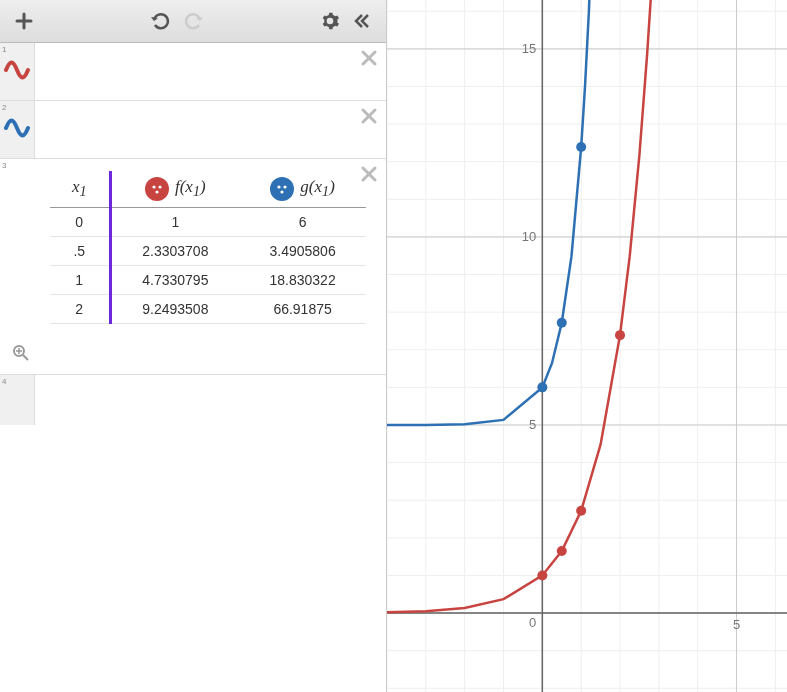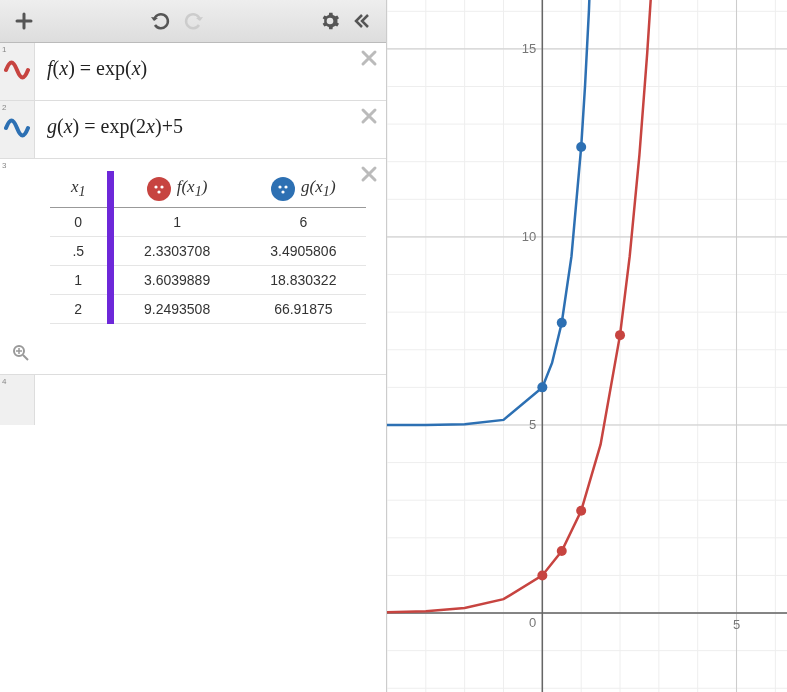--- a/index.html
+++ b/index.html
@@ -18,21 +18,21 @@
   .wave-icon svg { width: 26px; height: 26px; }
   .expr-content { flex: 1; padding: 14px 12px; font-family: 'Times New Roman', serif; font-size: 20px; font-style: italic; color: #222; }
   .expr-content .rm { font-style: normal; }
   .expr-close { position: absolute; top: 6px; right: 8px; color: #bbb; cursor: pointer; }
   
   .table-wrap { padding: 12px 20px 12px 50px; }
   .data-table { border-collapse: collapse; width: 100%; }
   .data-table th, .data-table td { padding: 6px 8px; text-align: center; font-size: 14px; color: #333; }
   .data-table th { border-bottom: 1px solid #999; font-weight: normal; }
   .data-table td { border-bottom: 1px solid #e5e5e5; }
-  .data-table .col-x { border-right: 7px solid #6d28d9; width: 60px; }
+  .data-table .col-x { border-right: 3px solid #6d28d9; width: 60px; }
   .data-table th.col-x { font-family: 'Times New Roman', serif; font-style: italic; }
   .hdr-cell { display: flex; justify-content: center; gap: 6px; }
   .dot-badge { width: 24px; height: 24px; border-radius: 50%; display: inline-flex; align-items: center; justify-content: center; flex-shrink: 0; }
   .dot-badge.red { background: #c74440; }
   .dot-badge.blue { background: #2d70b3; }
   .dot-badge svg { width: 14px; height: 14px; }
   .fn-label { font-family: 'Times New Roman', serif; font-style: italic; font-size: 17px; }
   .zoom-fit { padding: 8px; color: #999; cursor: pointer; margin-left: 4px; }
   
   .row4 { display: flex; min-height: 50px; }
@@ -81,38 +81,36 @@
 
     <div class="expr-row">
       <div class="expr-idx-col">
         <span class="expr-idx">1</span>
         <span class="wave-icon">
           <svg viewBox="0 0 26 26">
               <path d="M2 13 C6 3, 9 3, 13 13 C17 23, 20 23, 24 13" fill="none" stroke="#c74440" stroke-width="4" stroke-linecap="round"></path>
             </svg>
         </span>
       </div>
-      <div class="expr-content"><span>f</span><span class="rm">(</span><span>x</span><span class="rm">)</span> <span class="rm">=</span> <span class="rm">exp(</span><span>x</span><span class="rm">)</span></div>
       <div class="expr-close">
         <svg width="18" height="18" viewBox="0 0 18 18">
             <path d="M3 3 L15 15 M15 3 L3 15" stroke="#bbb" stroke-width="3" stroke-linecap="round"></path>
           </svg>
       </div>
     </div>
 
     <div class="expr-row">
       <div class="expr-idx-col">
         <span class="expr-idx">2</span>
         <span class="wave-icon">
           <svg viewBox="0 0 26 26">
               <path d="M2 13 C6 3, 9 3, 13 13 C17 23, 20 23, 24 13" fill="none" stroke="#2d70b3" stroke-width="4" stroke-linecap="round"></path>
             </svg>
         </span>
       </div>
-      <div class="expr-content"><span>g</span><span class="rm">(</span><span>x</span><span class="rm">)</span> <span class="rm">=</span> <span class="rm">exp(</span><span class="rm">2</span><span>x</span><span class="rm">)</span><span class="rm">+5</span></div>
       <div class="expr-close">
         <svg width="18" height="18" viewBox="0 0 18 18">
             <path d="M3 3 L15 15 M15 3 L3 15" stroke="#bbb" stroke-width="3" stroke-linecap="round"></path>
           </svg>
       </div>
     </div>
 
     <div class="expr-row" style="display:block; padding:0;">
       <div style="position:absolute; top:2px; left:2px; font-size:8px; color:#888;">3</div>
       <div class="expr-close">
@@ -157,21 +155,21 @@
                   <td>1</td>
                   <td>6</td>
               </tr>
               <tr>
                 <td class="col-x">.5</td>
                   <td>2.3303708</td>
                   <td>3.4905806</td>
               </tr>
               <tr>
                 <td class="col-x">1</td>
-                  <td>3.6039889</td>
+                  <td>4.7330795</td>
                   <td>18.830322</td>
               </tr>
               <tr>
                 <td class="col-x">2</td>
                   <td>9.2493508</td>
                   <td>66.91875</td>
               </tr>
             </tbody>
         </table>
       </div>

